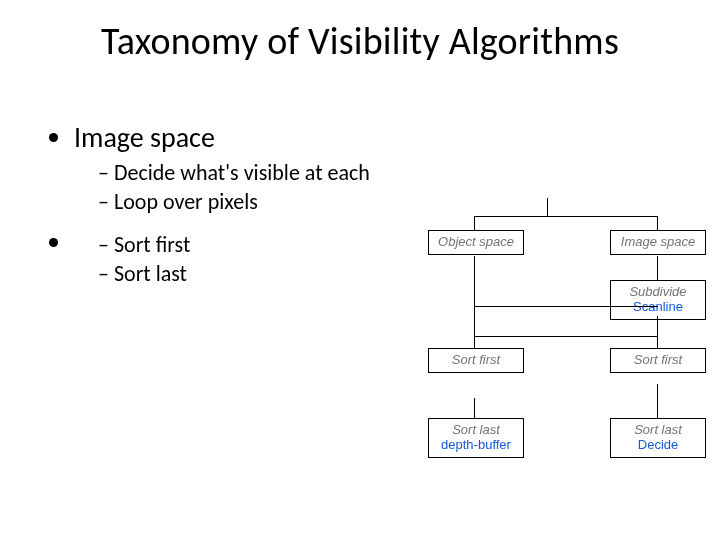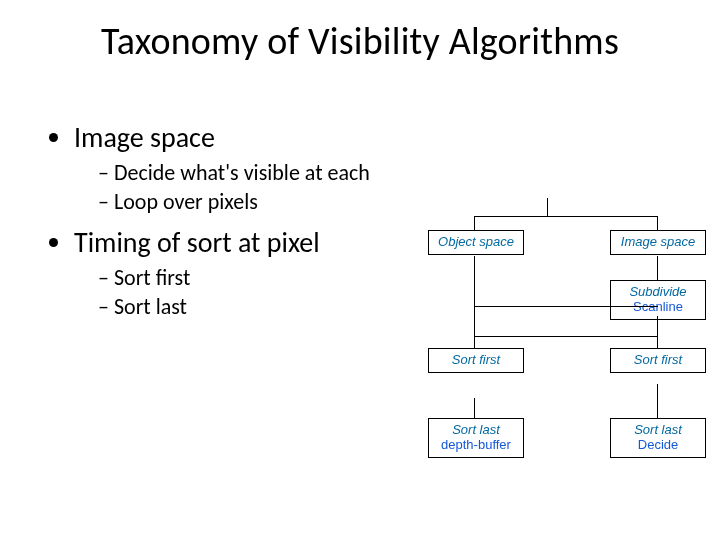--- a/index.html
+++ b/index.html
@@ -70,21 +70,21 @@
     position: absolute;
     border: 1px solid #000;
     background: #fff;
     text-align: center;
     padding: 4px 6px;
     box-sizing: border-box;
   }
   .dbox .lbl {
     font-style: italic;
     font-size: 13px;
-    color: #0369a1;
+    color: #737373;
     line-height: 1.15;
   }
   .dbox .alg {
     font-size: 13px;
     color: #1558d6;
     line-height: 1.15;
   }
   .line {
     position: absolute;
     background: #000;
@@ -100,21 +100,20 @@
   <div class="body">
     <ul class="level1">
       <li>
         <span>Image space</span>
         <ul class="level2">
           <li><span>Decide what's visible at each</span></li>
           <li><span>Loop over pixels</span></li>
         </ul>
       </li>
       <li>
-        <span>Timing of sort at pixel</span>
         <ul class="level2">
           <li><span>Sort first</span></li>
           <li><span>Sort last</span></li>
         </ul>
       </li>
     </ul>
   </div>
 
   <div class="diagram">
 

